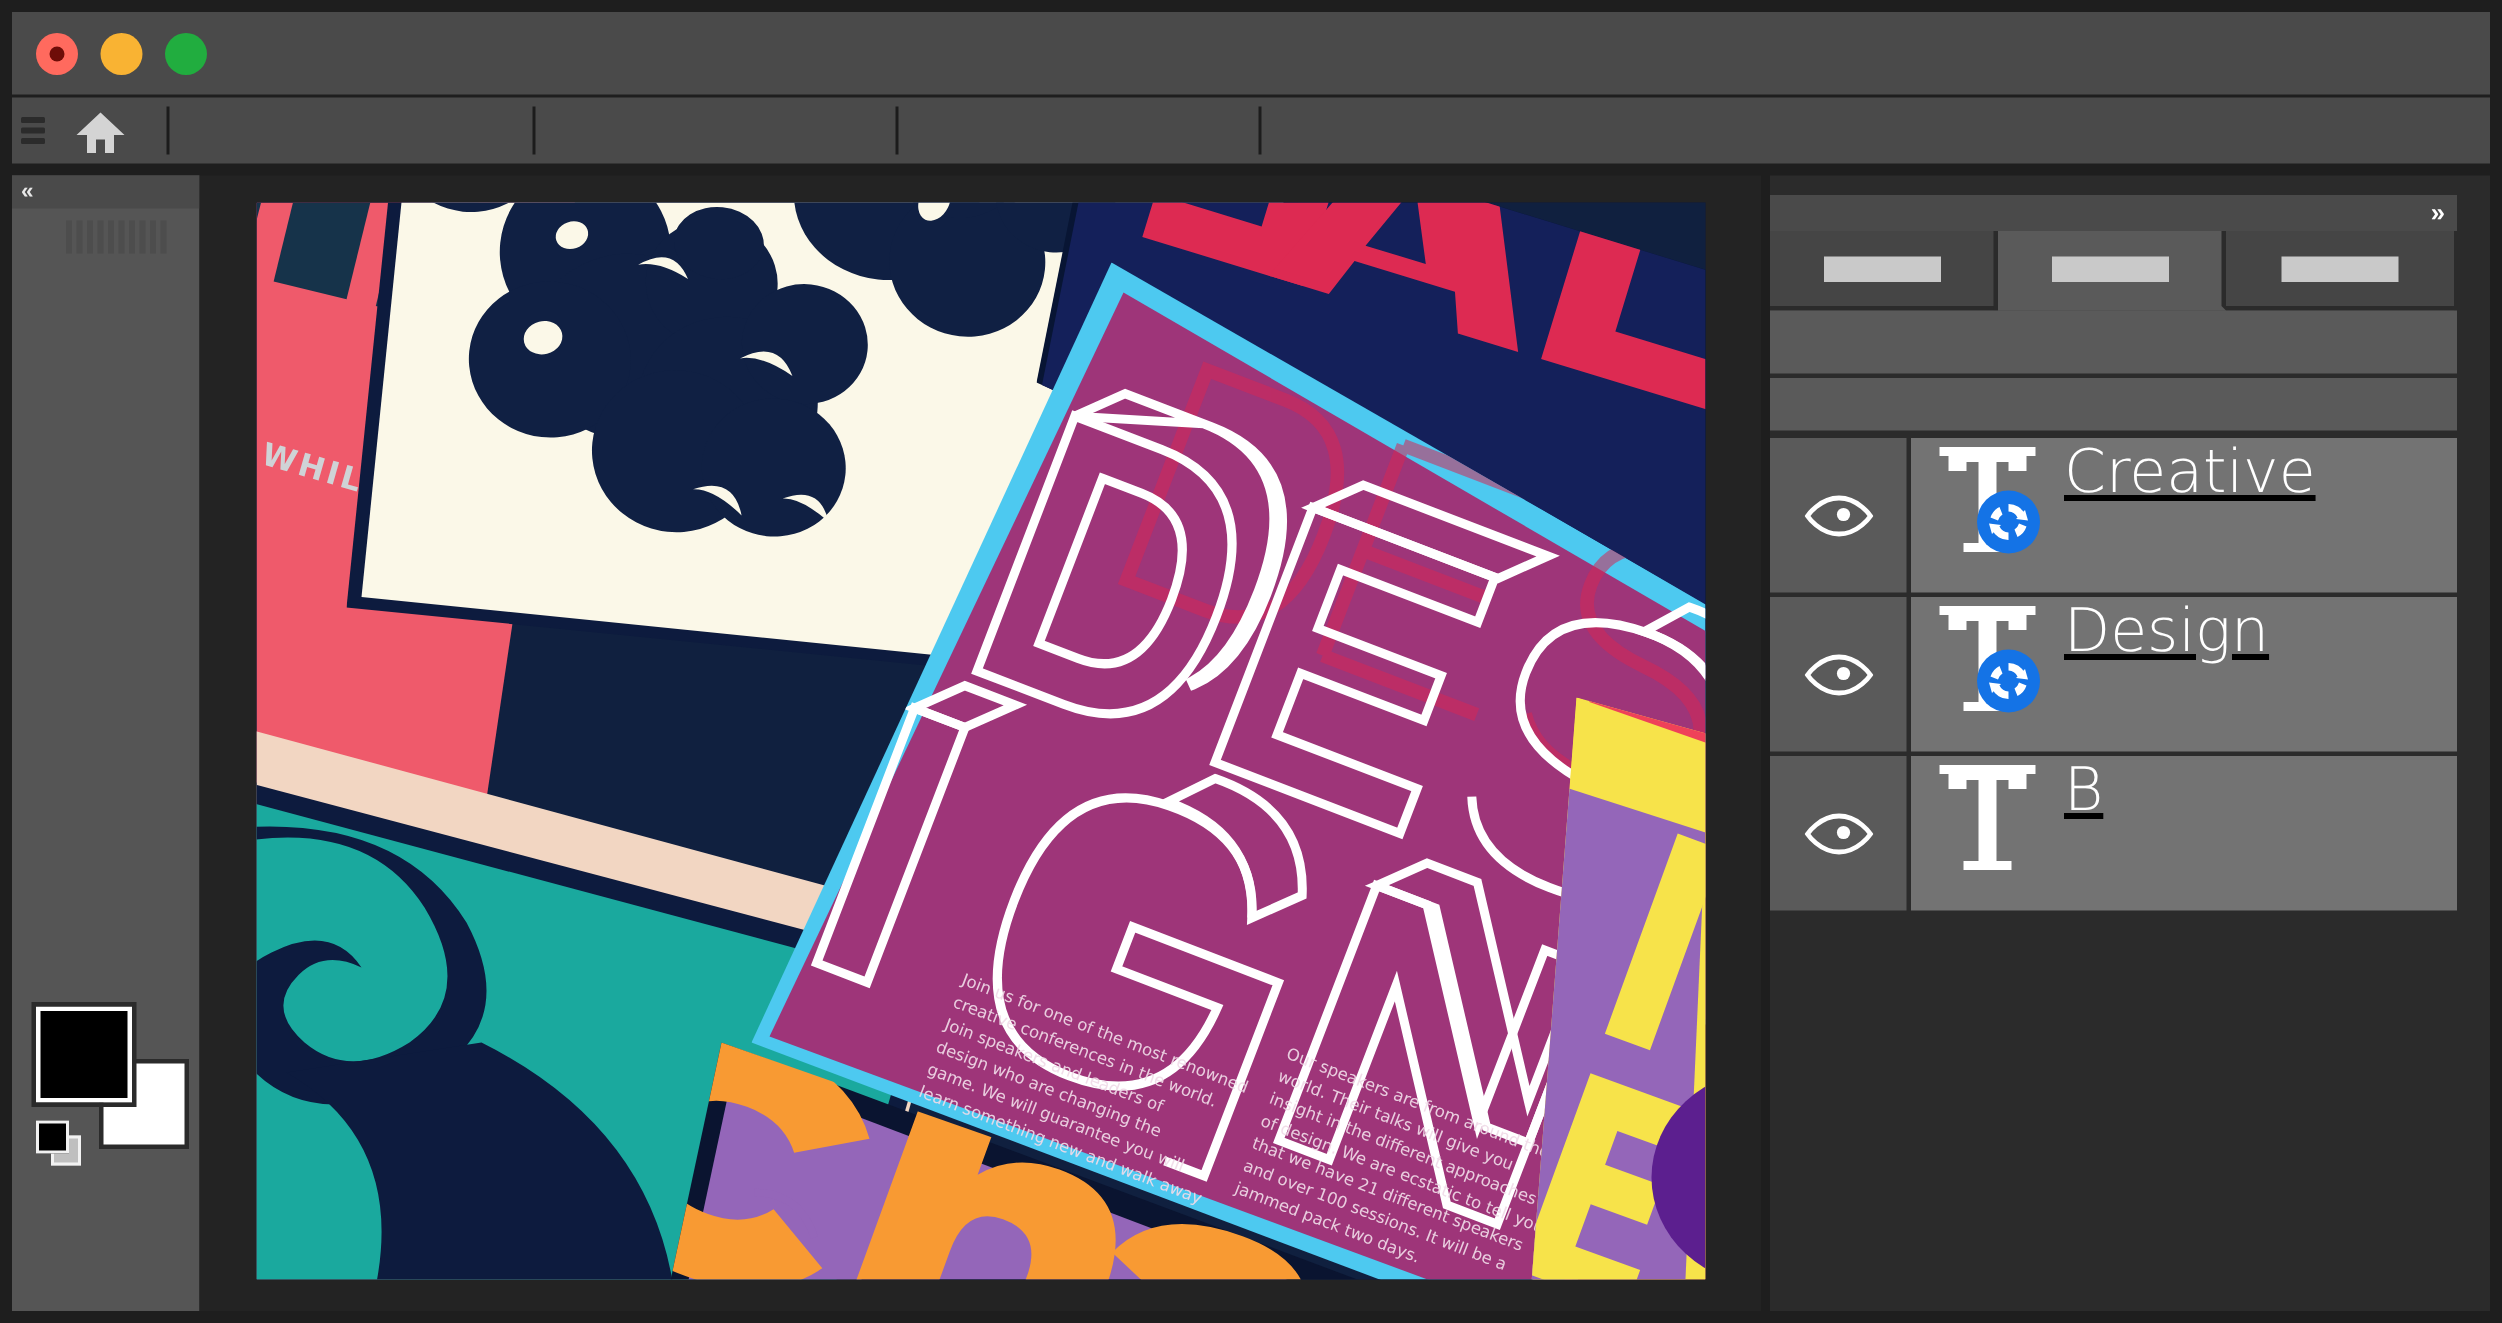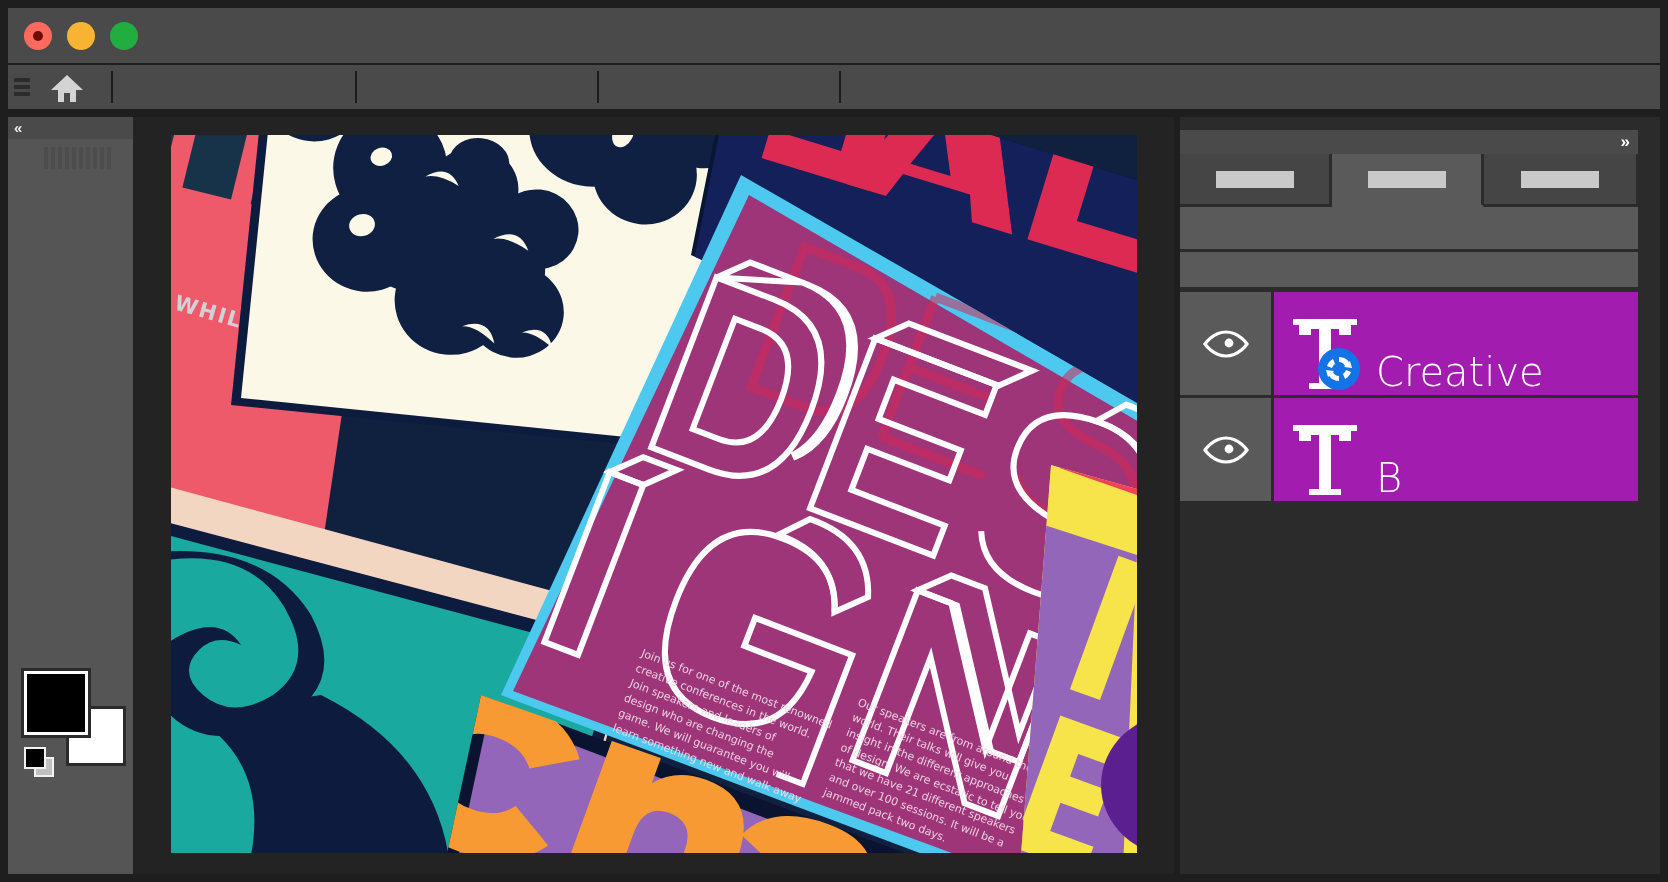--- a/index.html
+++ b/index.html
@@ -283,23 +283,24 @@
   .layer-eye-cell {
     width: 91px;
     background: #5a5a5a;
     display: flex;
     align-items: center;
     justify-content: center;
     margin-right: 3px;
   }
   .layer-main-cell {
     flex: 1;
-    background: #a21caf;
-    display: flex;
-    align-items: flex-end;
+    background: #737373;
+    display: flex;
+    align-items: flex-start;
+    text-decoration: underline;
   }
   .layer-thumb {
     width: 102px;
     display: flex;
     align-items: center;
     justify-content: center;
     position: relative;
   }
   .layer-name {
     color: #ffffff;
@@ -612,20 +613,45 @@
                 <path d="M41 64 l-2 -7 l8 1 Z"></path>
                 <path d="M40 53 a12 12 0 0 1 6 -7 l2 5 a7 7 0 0 0 -3 4 Z"></path>
                 <path d="M64 59 a12 12 0 0 1 -6 7 l-2 -5 a7 7 0 0 0 3 -4 Z"></path>
               </g>
             </svg>
           </div>
           <span class="layer-name">Creative</span>
         </div>
       </div>
 
+      <div class="layer-row">
+        <div class="layer-eye-cell">
+          <svg width="46" height="30" viewBox="0 0 46 30">
+            <path d="M23 3 C10 3 2 15 2 15 C2 15 10 27 23 27 C36 27 44 15 44 15 C44 15 36 3 23 3 Z" fill="none" stroke="#ffffff" stroke-width="3.2"></path>
+            <circle cx="26" cy="14" r="4.4" fill="#ffffff"></circle>
+          </svg>
+        </div>
+        <div class="layer-main-cell">
+          <div class="layer-thumb">
+            <svg width="76" height="82" viewBox="0 0 76 82">
+              <path d="M6 6 H70 V12 H64 V22 H52 V16 H44 V70 H54 V76 H22 V70 H32 V16 H24 V22 H12 V12 H6 Z" fill="#ffffff"></path>
+              <circle cx="52" cy="56" r="21" fill="#1473e6"></circle>
+              <g fill="#ffffff">
+                <path d="M52 44 a12 12 0 0 1 11 7 l-5 2 a7 7 0 0 0 -6 -4 Z"></path>
+                <path d="M52 68 a12 12 0 0 1 -11 -7 l5 -2 a7 7 0 0 0 6 4 Z"></path>
+                <path d="M63 48 l2 7 l-8 -1 Z"></path>
+                <path d="M41 64 l-2 -7 l8 1 Z"></path>
+                <path d="M40 53 a12 12 0 0 1 6 -7 l2 5 a7 7 0 0 0 -3 4 Z"></path>
+                <path d="M64 59 a12 12 0 0 1 -6 7 l-2 -5 a7 7 0 0 0 3 -4 Z"></path>
+              </g>
+            </svg>
+          </div>
+          <span class="layer-name">Design</span>
+        </div>
+      </div>
 
       <div class="layer-row">
         <div class="layer-eye-cell">
           <svg width="46" height="30" viewBox="0 0 46 30">
             <path d="M23 3 C10 3 2 15 2 15 C2 15 10 27 23 27 C36 27 44 15 44 15 C44 15 36 3 23 3 Z" fill="none" stroke="#ffffff" stroke-width="3.2"></path>
             <circle cx="26" cy="14" r="4.4" fill="#ffffff"></circle>
           </svg>
         </div>
         <div class="layer-main-cell">
           <div class="layer-thumb">

